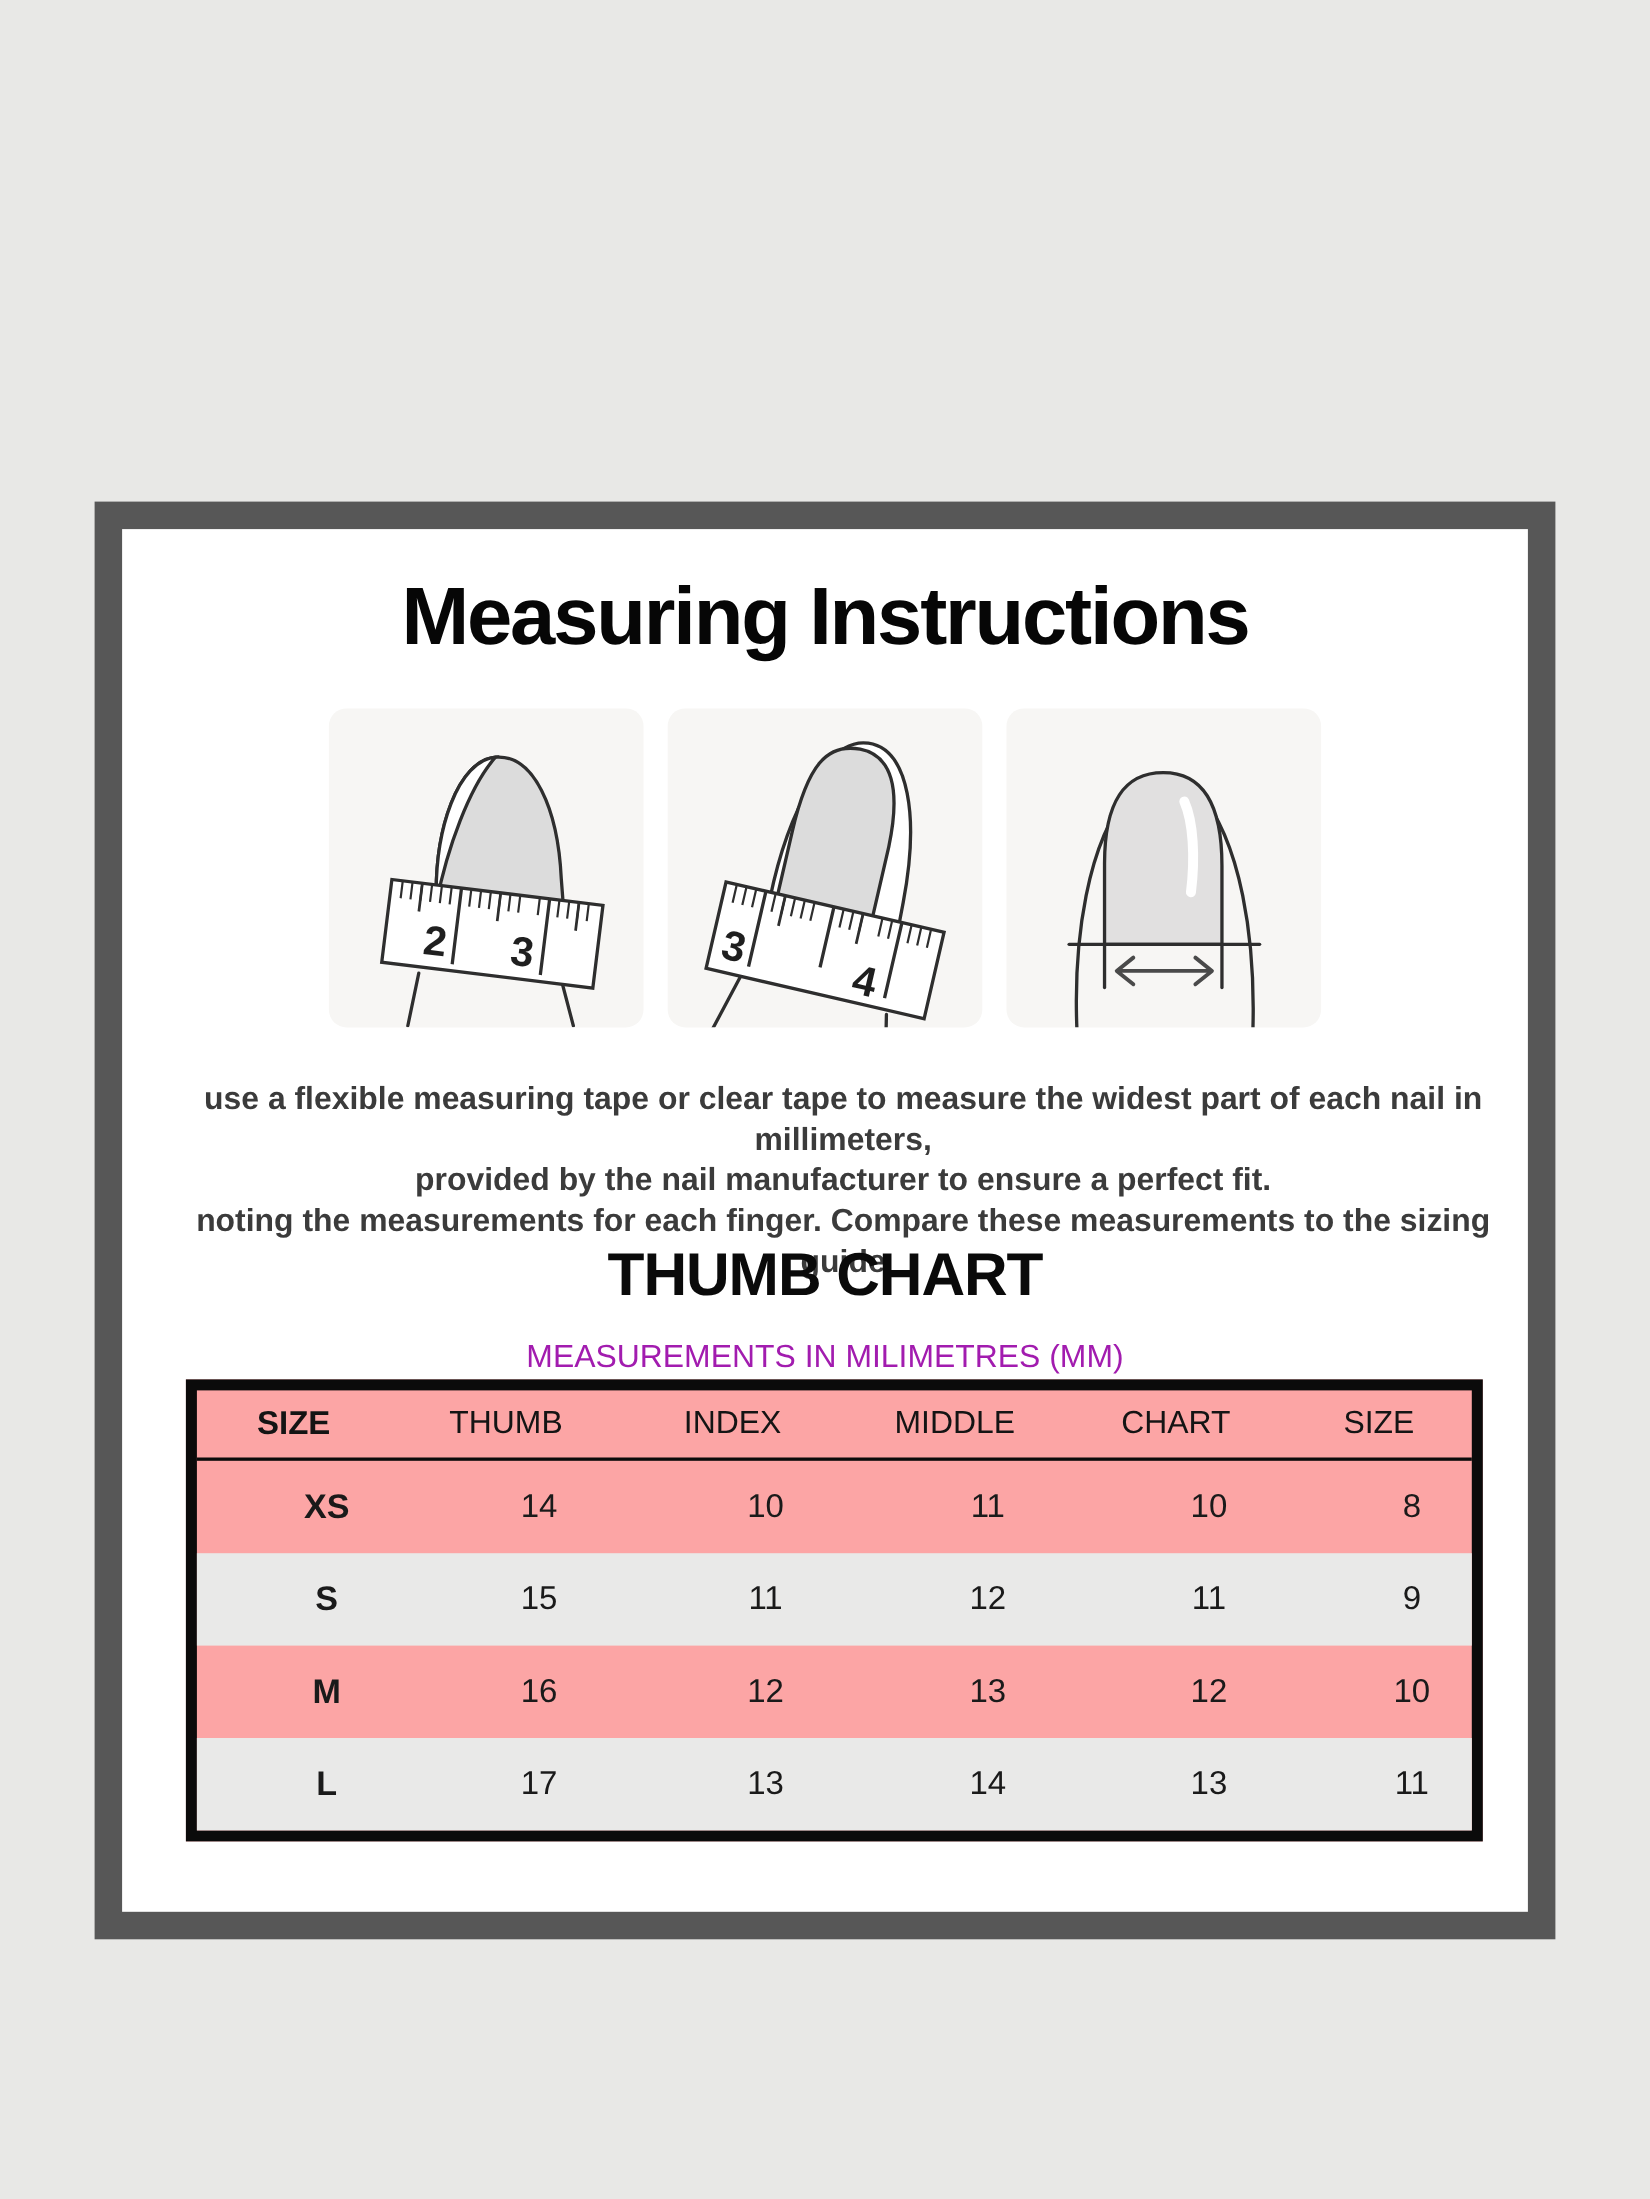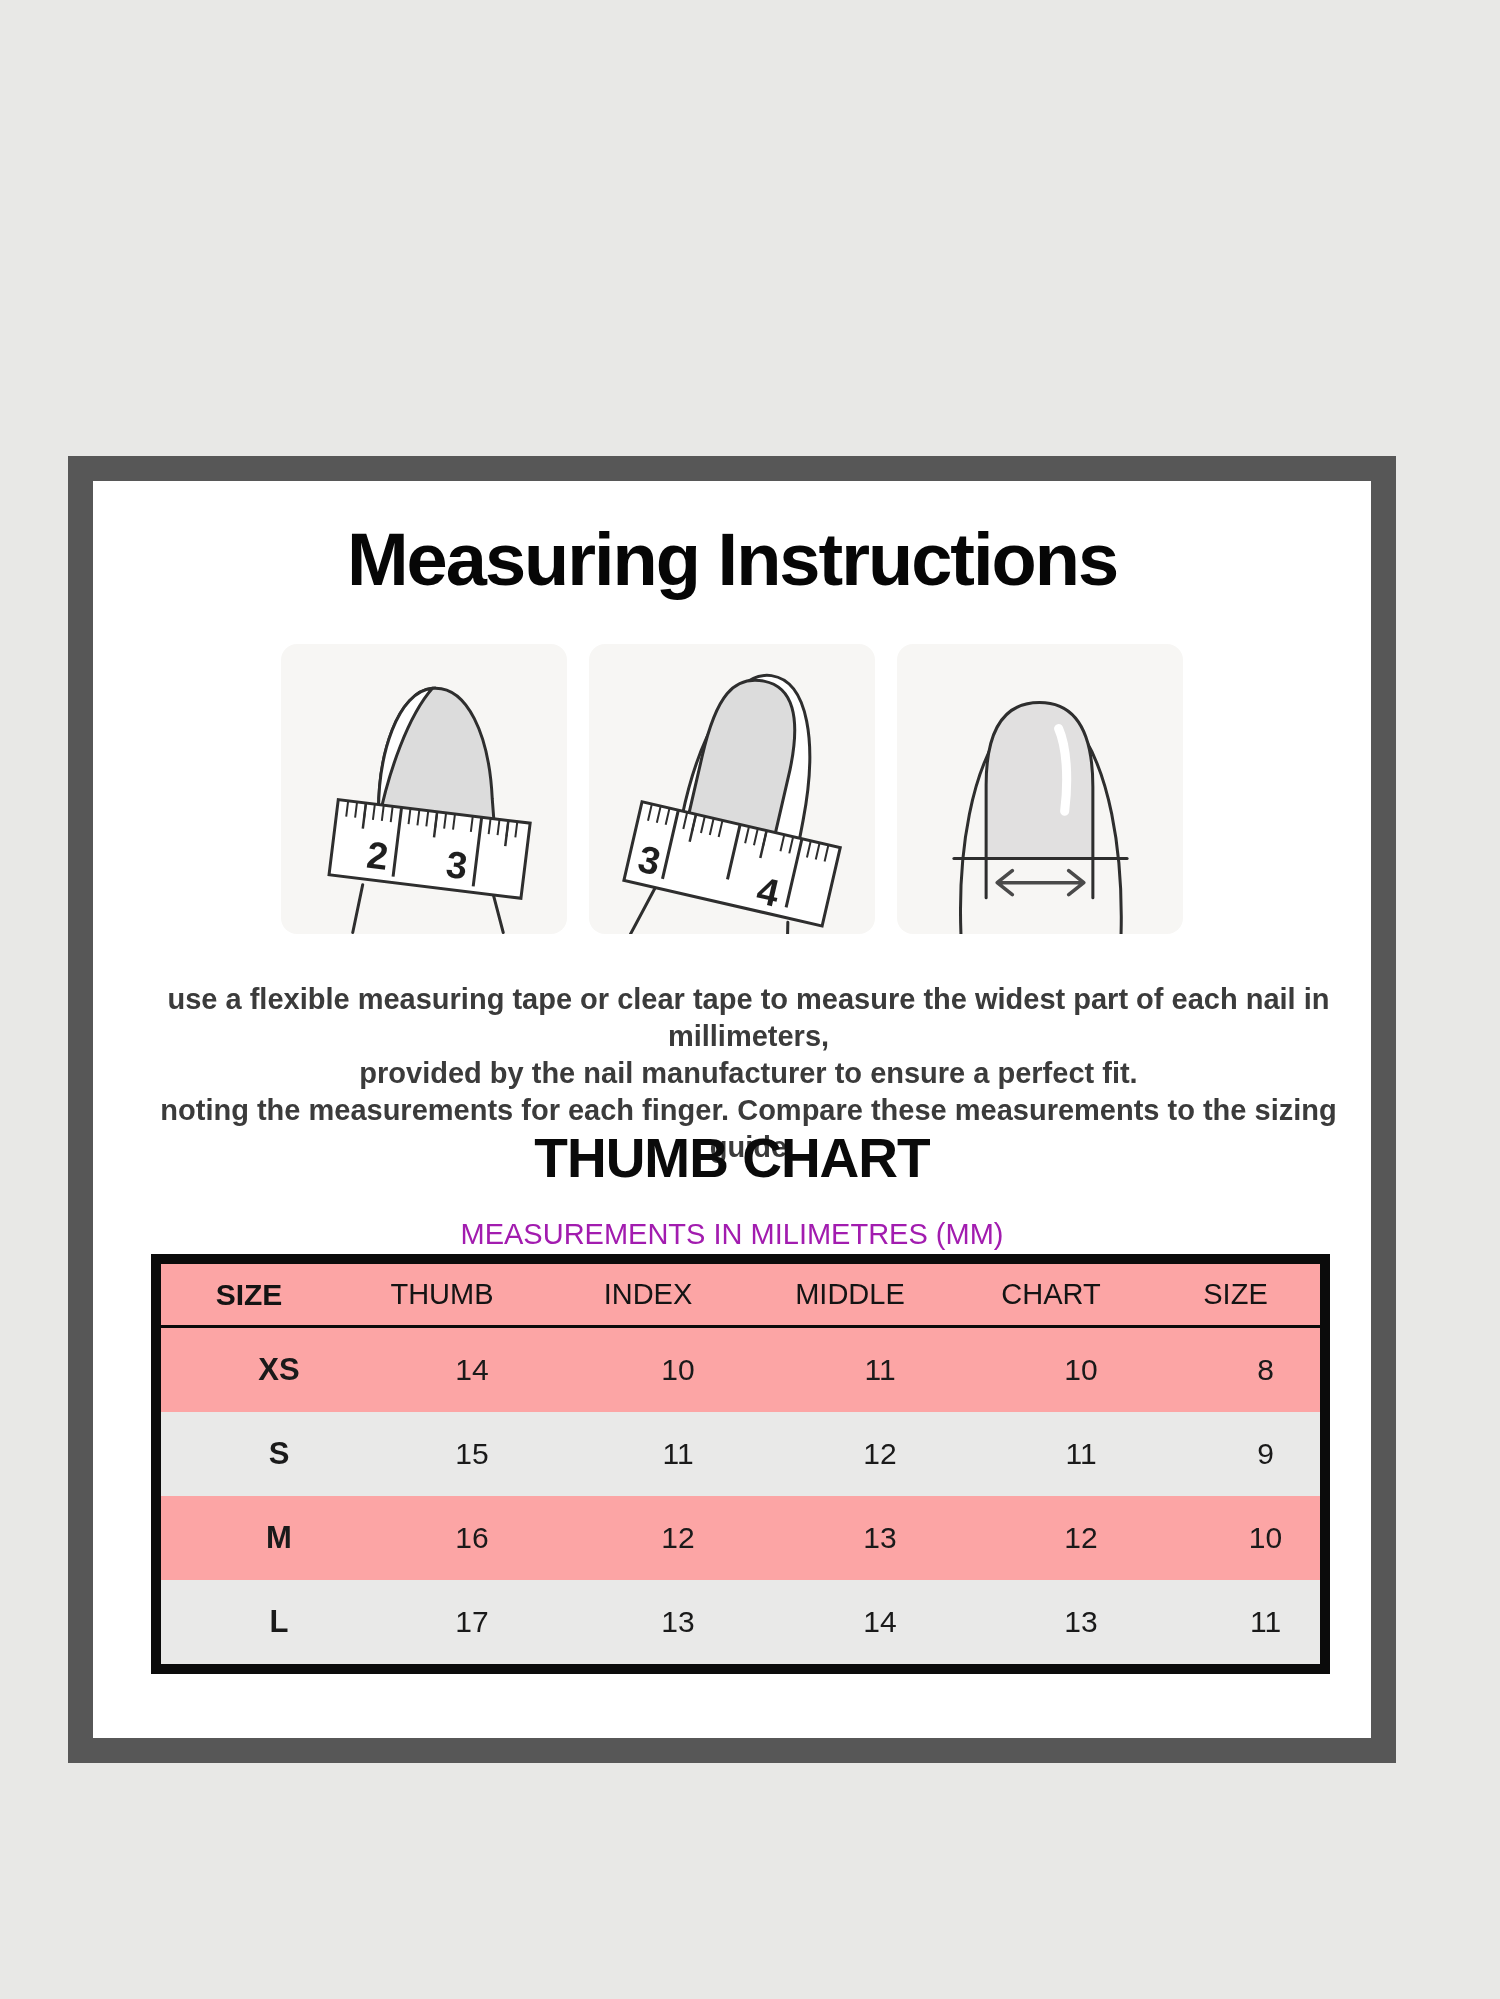--- a/index.html
+++ b/index.html
@@ -1,18 +1,18 @@
 <!DOCTYPE html>
 <html><head>
 <meta charset="utf-8">
 <style>
   html,body{margin:0;padding:0;}
   .canvas{position:relative;width:1500px;height:1999px;background:#e8e8e6;overflow:hidden;
           font-family:"Liberation Sans",sans-serif;color:#111;}
-  .card{position:absolute;left:68px;top:456px;width:1328px;height:1307px;background:#575757;
+  .card{position:absolute;left:86px;top:456px;width:1328px;height:1307px;background:#575757;
         box-sizing:border-box;padding:25px;}
   .card-inner{position:relative;width:100%;height:100%;background:#ffffff;}
 
   .title{position:absolute;top:36px;left:0;right:0;margin:0;text-align:center;
          font-size:74px;font-weight:bold;letter-spacing:-2px;color:#060606;}
 
   .tiles{position:absolute;top:163px;left:0;right:0;display:flex;justify-content:center;gap:22px;}
   .tile{width:286px;height:290px;background:#f7f6f4;border-radius:16px;overflow:hidden;}
   .tile svg{display:block;width:100%;height:100%;}
 

